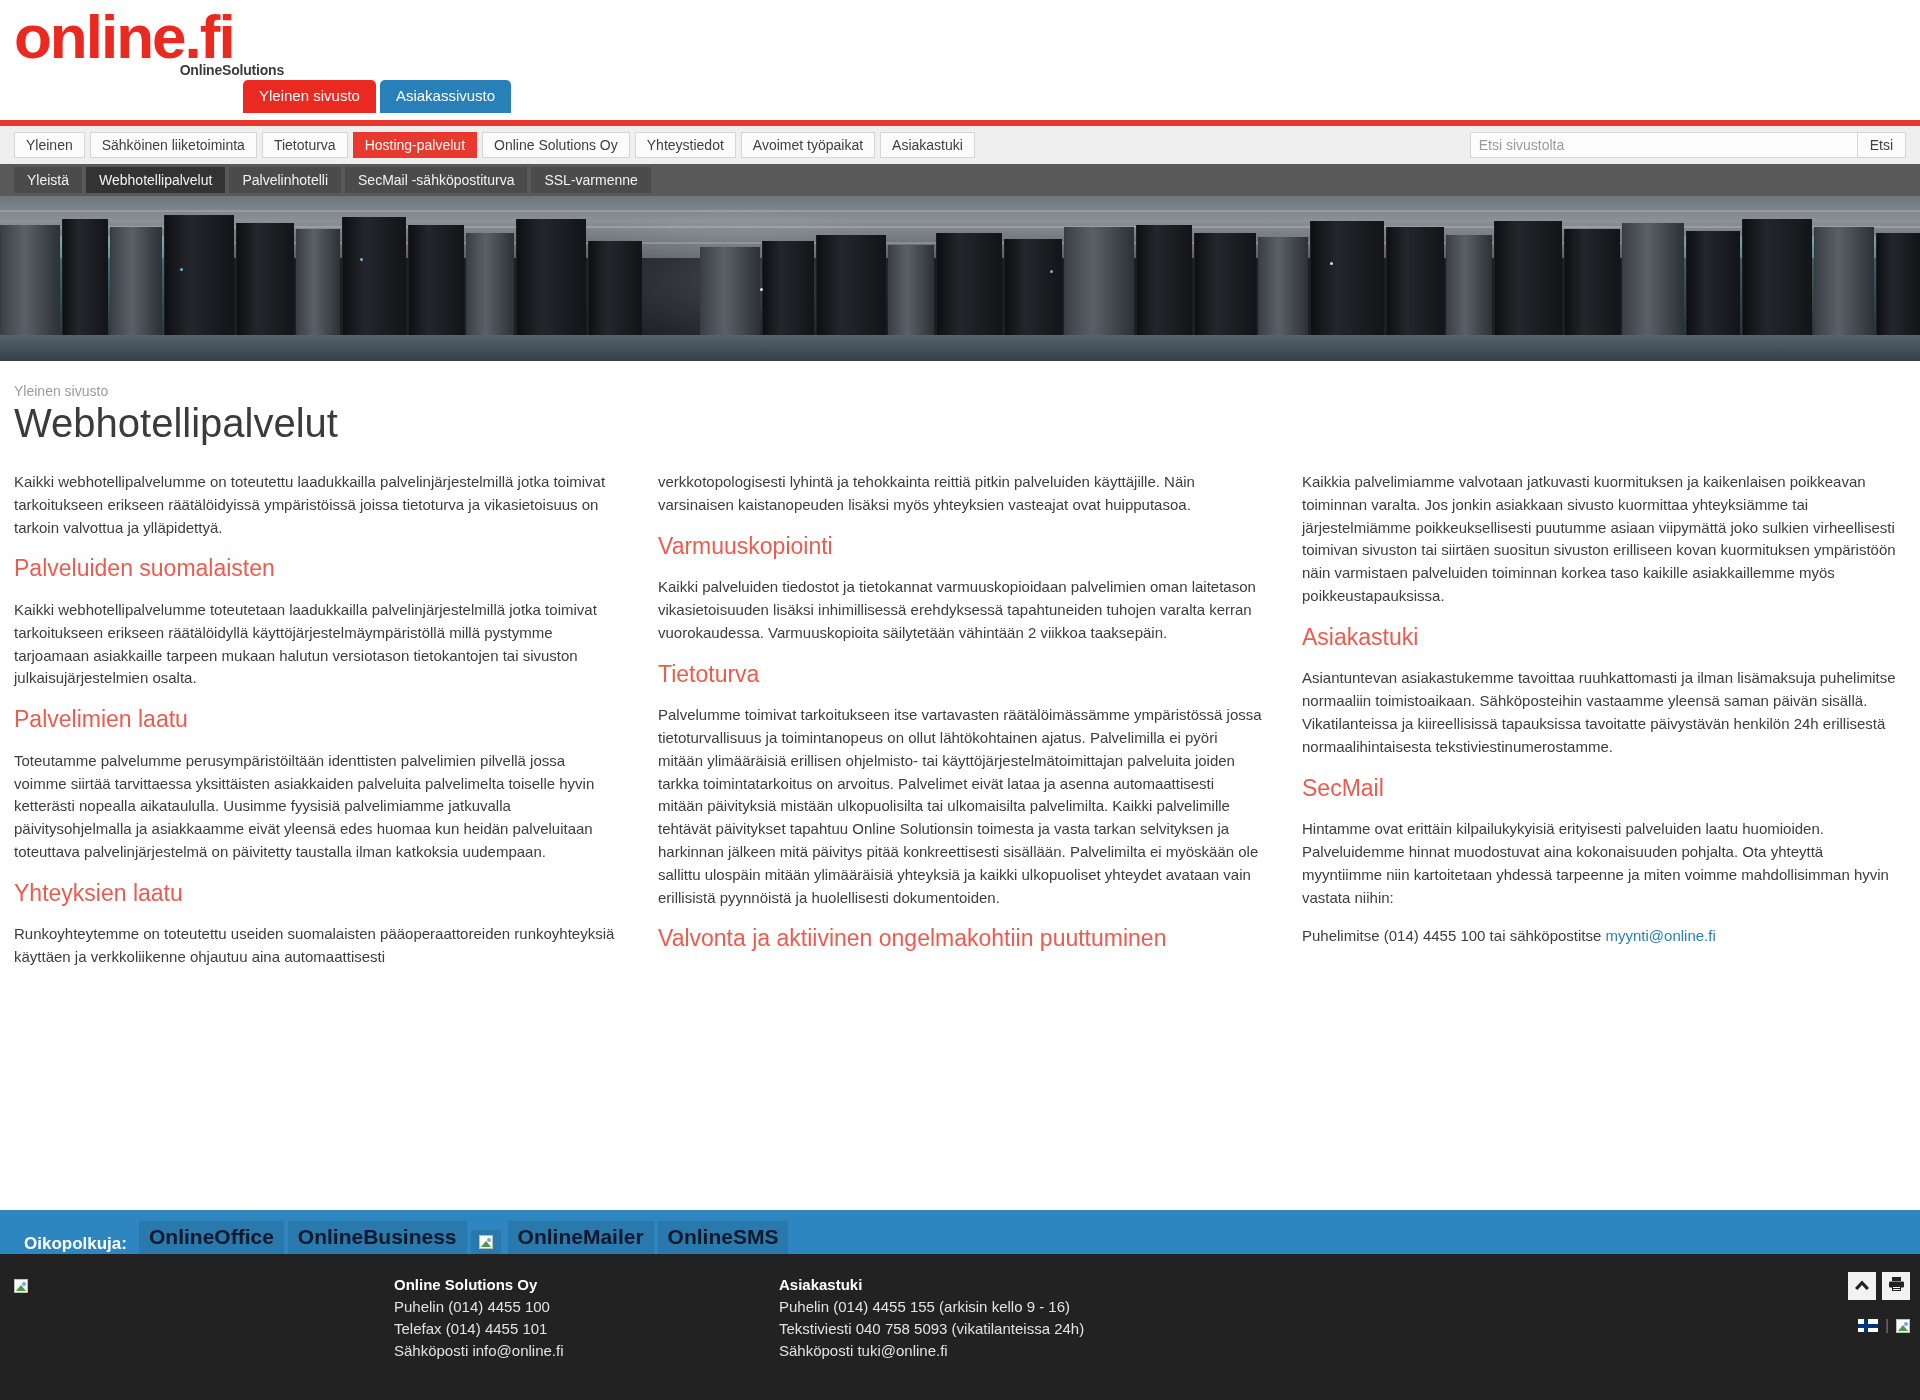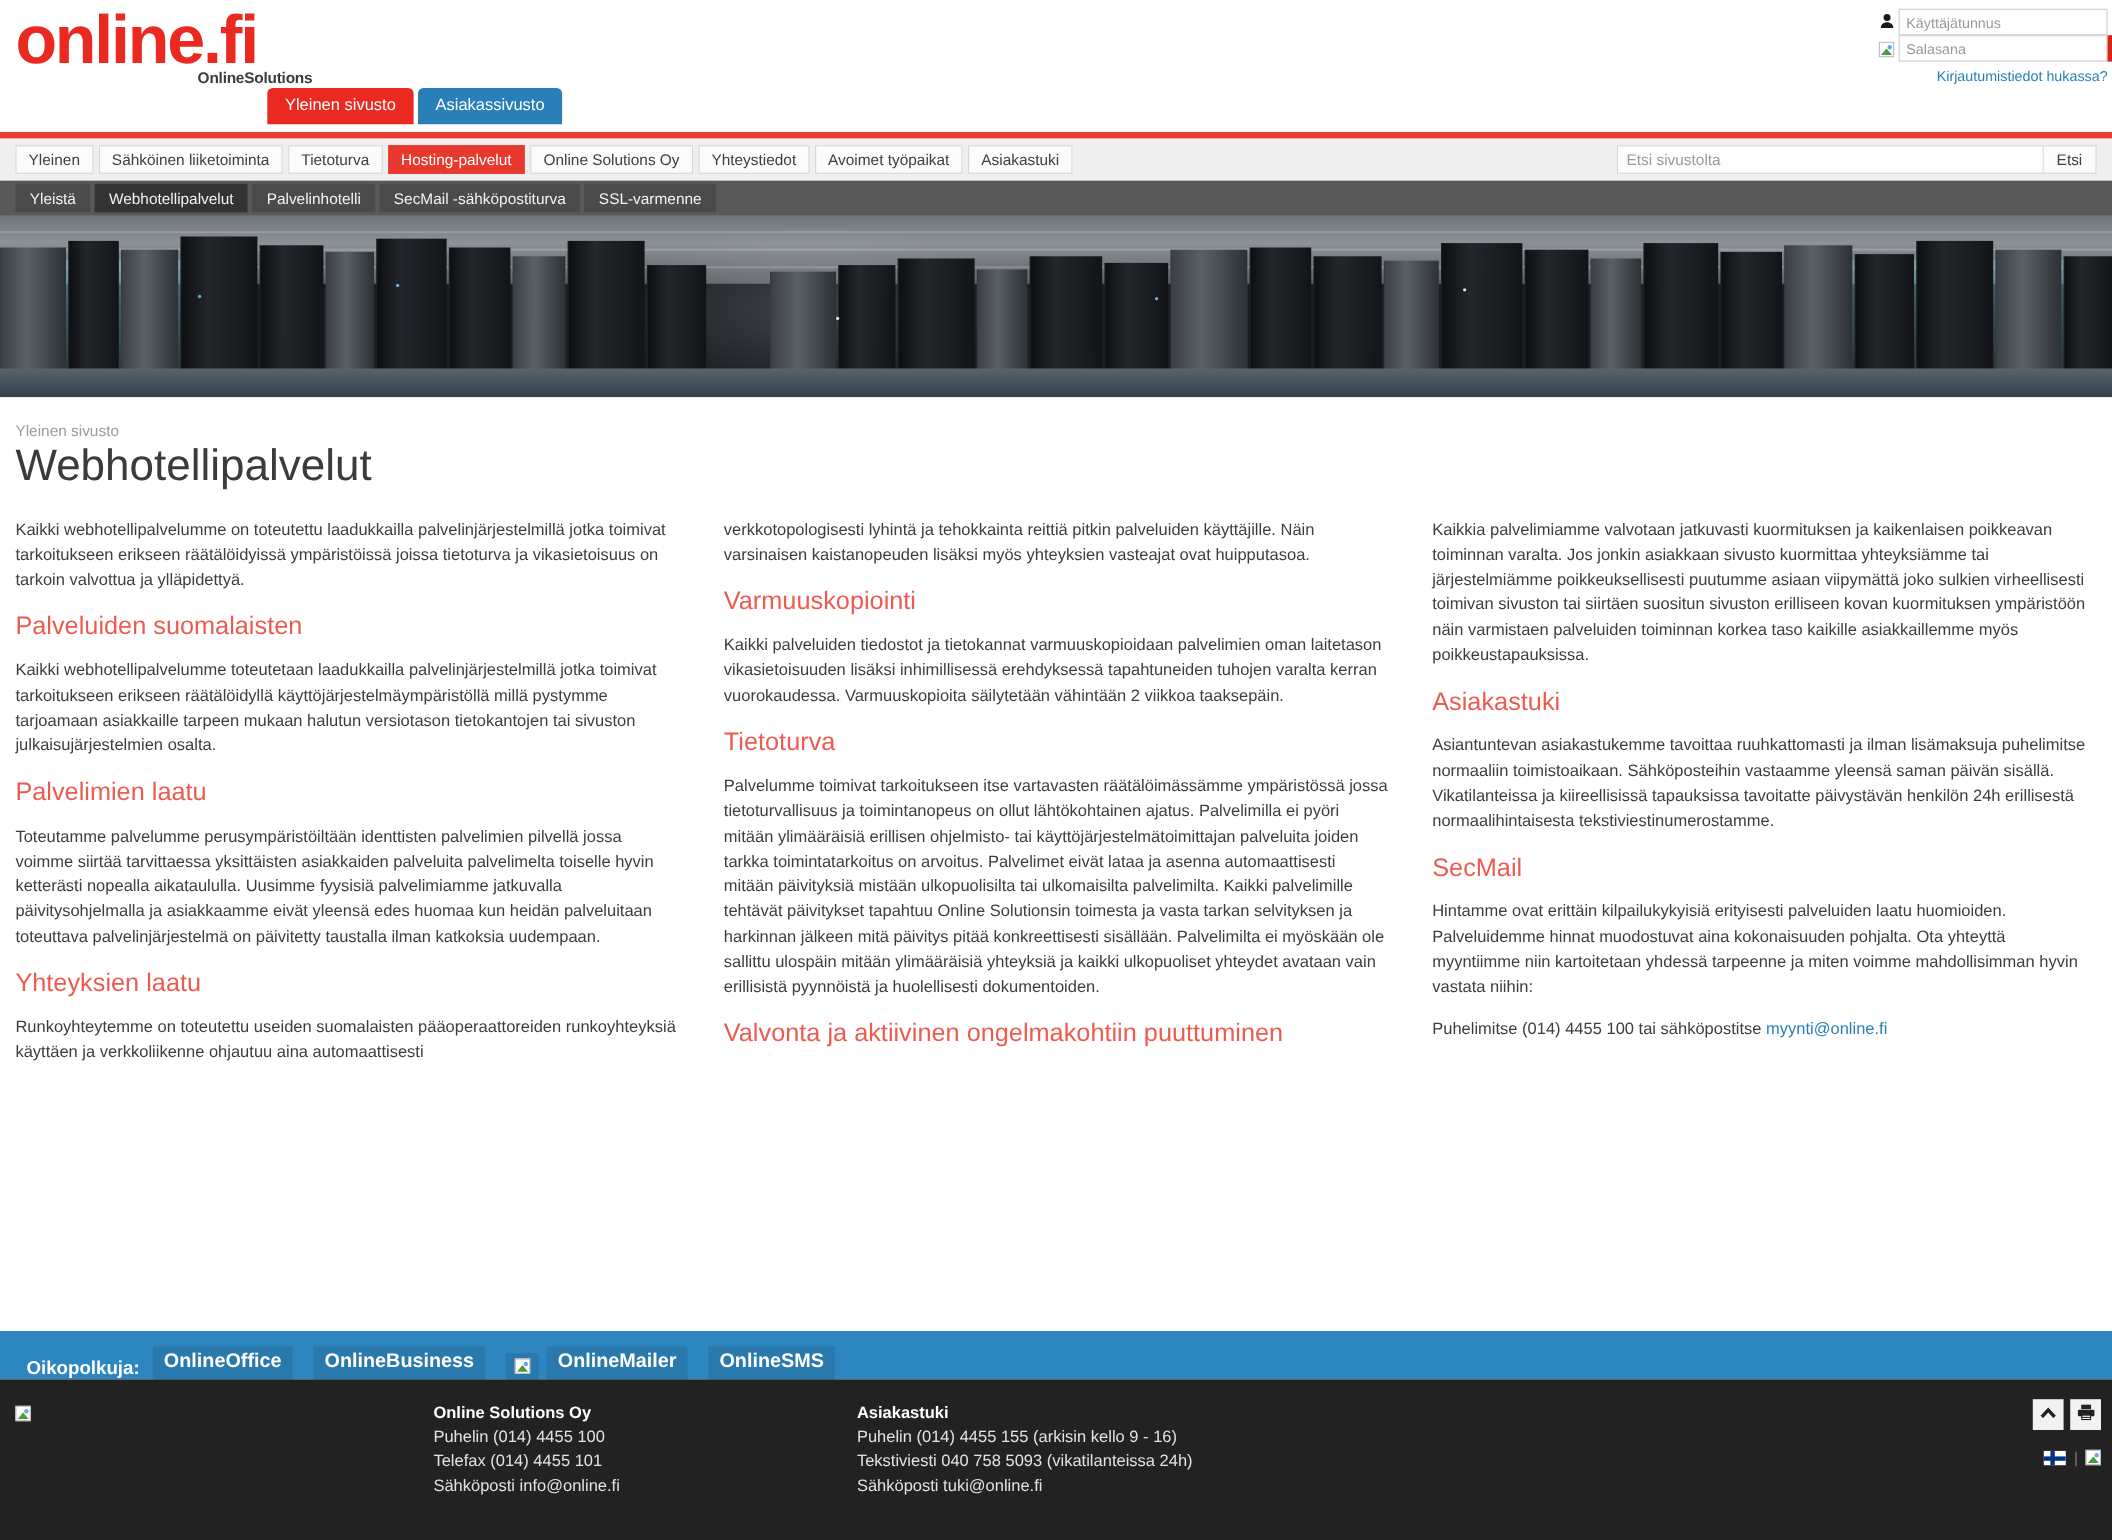--- a/index.html
+++ b/index.html
@@ -213,22 +213,22 @@
   .shortcutbar {
     position:absolute; left:0; right:0; bottom:146px;
     height:44px; background:#2e86c1;
     display:flex; align-items:flex-end; padding-left:24px;
   }
   .shortcut-label {
     color:#ffffff; font-size:17px; font-weight:bold;
     margin-right:12px;
   }
   .shortcut-btn {
-    background:#2a79ad; color:#ffffff; font-size:18px; font-weight:bold;
-    padding:4px 10px 6px 10px; margin-right:19px; cursor:pointer;
+    background:#2a79ad; color:#0f172a; font-size:21px; font-weight:bold;
+    padding:4px 10px 6px 10px; margin-right:4px; cursor:pointer;
     line-height:1.1;
   }
   .shortcut-img {
     background:#2a79ad; padding:5px 8px; margin-right:7px; cursor:pointer;
     display:flex; align-items:center;
   }
 
   
   .footer {
     position:absolute; left:0; right:0; bottom:0; height:146px;
@@ -278,40 +278,20 @@
   <div class="logo-wrap">
     <div class="logo-main">online.fi</div>
     <div class="logo-sub">OnlineSolutions</div>
   </div>
 
   <div class="site-tabs">
     <div class="site-tab red">Yleinen sivusto</div>
     <div class="site-tab blue">Asiakassivusto</div>
   </div>
 
-  <div class="login-block">
-    <div class="login-row">
-      <span class="login-icon">
-        <svg width="13" height="14" viewBox="0 0 13 14">
-            <circle cx="6.5" cy="4" r="3.2" fill="#1a1a1a"></circle>
-            <path d="M0.8 13.5c0-3.2 2.6-5.2 5.7-5.2s5.7 2 5.7 5.2z" fill="#1a1a1a"></path>
-          </svg>
-      </span>
-      <input class="login-input" type="text" placeholder="Käyttäjätunnus" style="">
-    </div>
-    <div class="login-row">
-      <span class="login-icon"><span class="brokenimg"></span></span>
-      <input class="login-input" type="password" placeholder="Salasana" style="">
-      <button class="login-btn">
-        
-        
-      </button>
-    </div>
-    <div class="login-forgot">Kirjautumistiedot hukassa?</div>
-  </div>
 </div>
 
 <div class="red-bar"></div>
 
 <div class="mainnav">
   <div class="mainnav-item">Yleinen</div>
   <div class="mainnav-item">Sähköinen liiketoiminta</div>
   <div class="mainnav-item">Tietoturva</div>
   <div class="mainnav-item active">Hosting-palvelut</div>
   <div class="mainnav-item">Online Solutions Oy</div>

